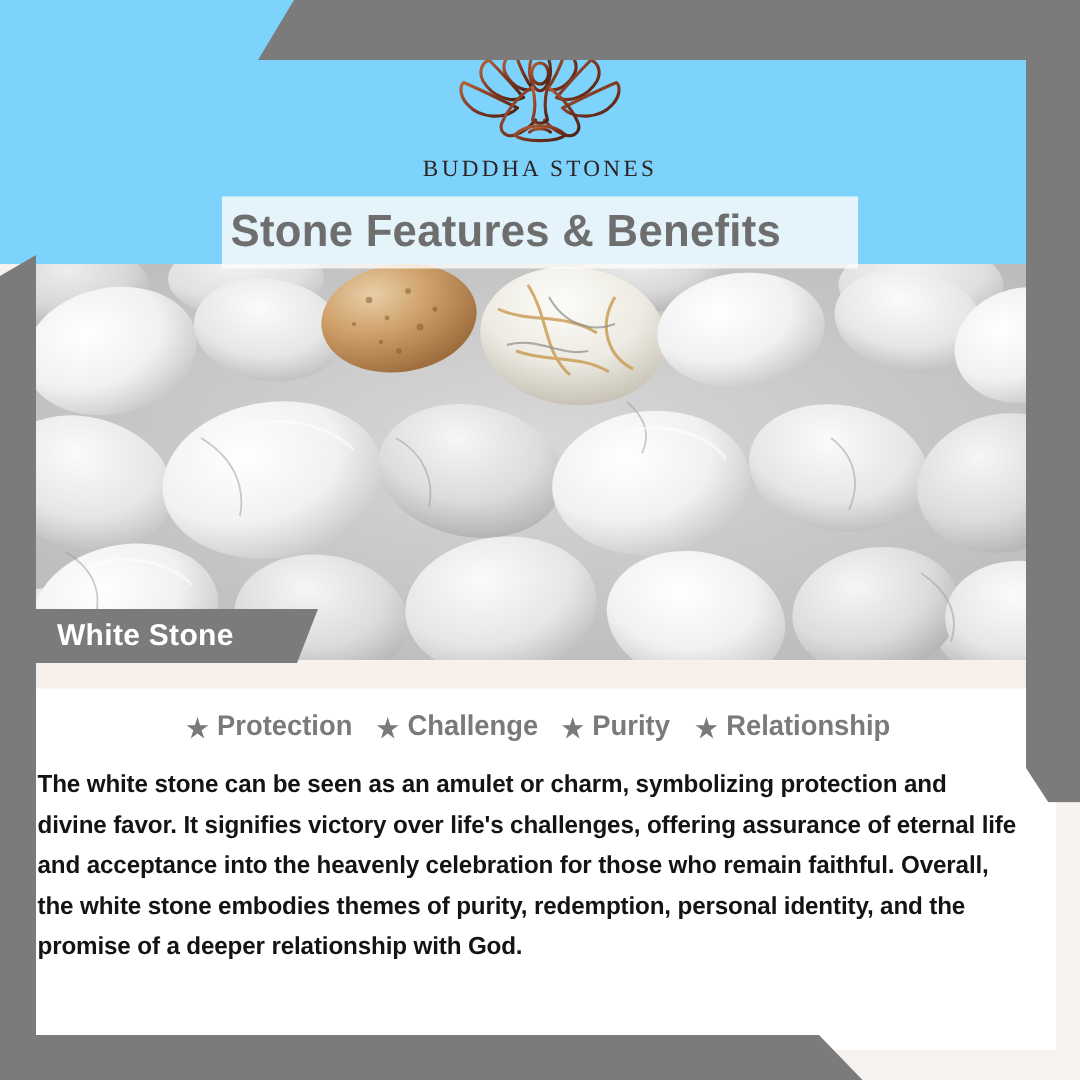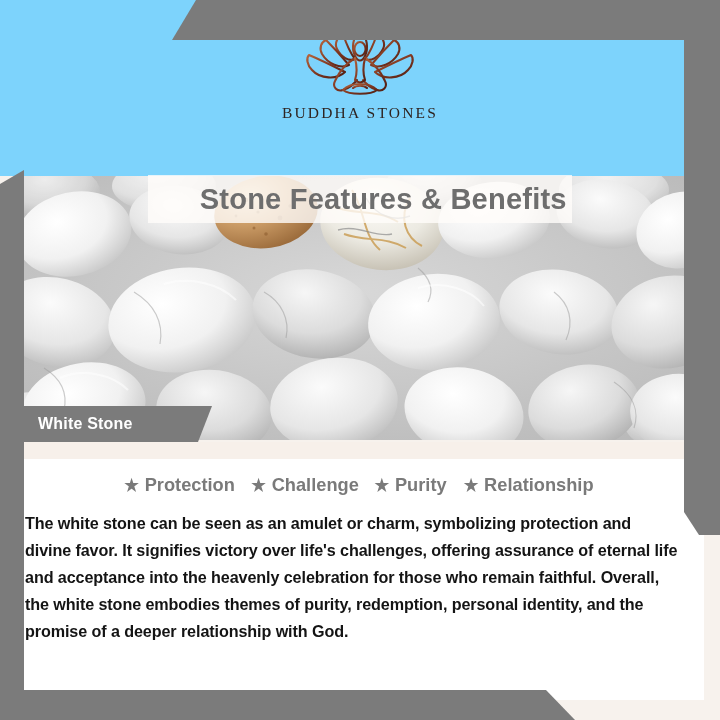--- a/index.html
+++ b/index.html
@@ -79,23 +79,22 @@
     font-weight: 400;
   }
 
   .title-band {
     position: absolute;
     left: 148px; top: 131px;
     width: 424px; height: 48px;
     background: rgba(255,253,250,0.80);
     display: flex;
     align-items: center;
-    justify-content: flex-end;
+    justify-content: flex-start;
     z-index: 4;
-    margin-top: 44px;
   }
   .title-text {
     font-family: "Liberation Sans Narrow", "Liberation Sans", sans-serif;
     font-weight: bold;
     font-size: 30px;
     color: #6e6e6e;
     letter-spacing: 0.2px;
     white-space: nowrap;
     transform: scaleX(0.97);
   }
@@ -120,21 +119,21 @@
     background: #7b7b7b;
     clip-path: polygon(0 0, 212px 0, 198px 36px, 0 36px);
     padding: 0 0 0 38px;
     display: flex;
     align-items: center;
     z-index: 7;
   }
   .stone-label-text {
     color: #ffffff;
     font-weight: bold;
-    font-size: 16px;
+    font-size: 20px;
     letter-spacing: 0.2px;
     white-space: nowrap;
   }
 
   
   .content-card {
     position: absolute;
     left: 14px; top: 442px;
     width: 690px; height: 258px;
     background: #ffffff;

